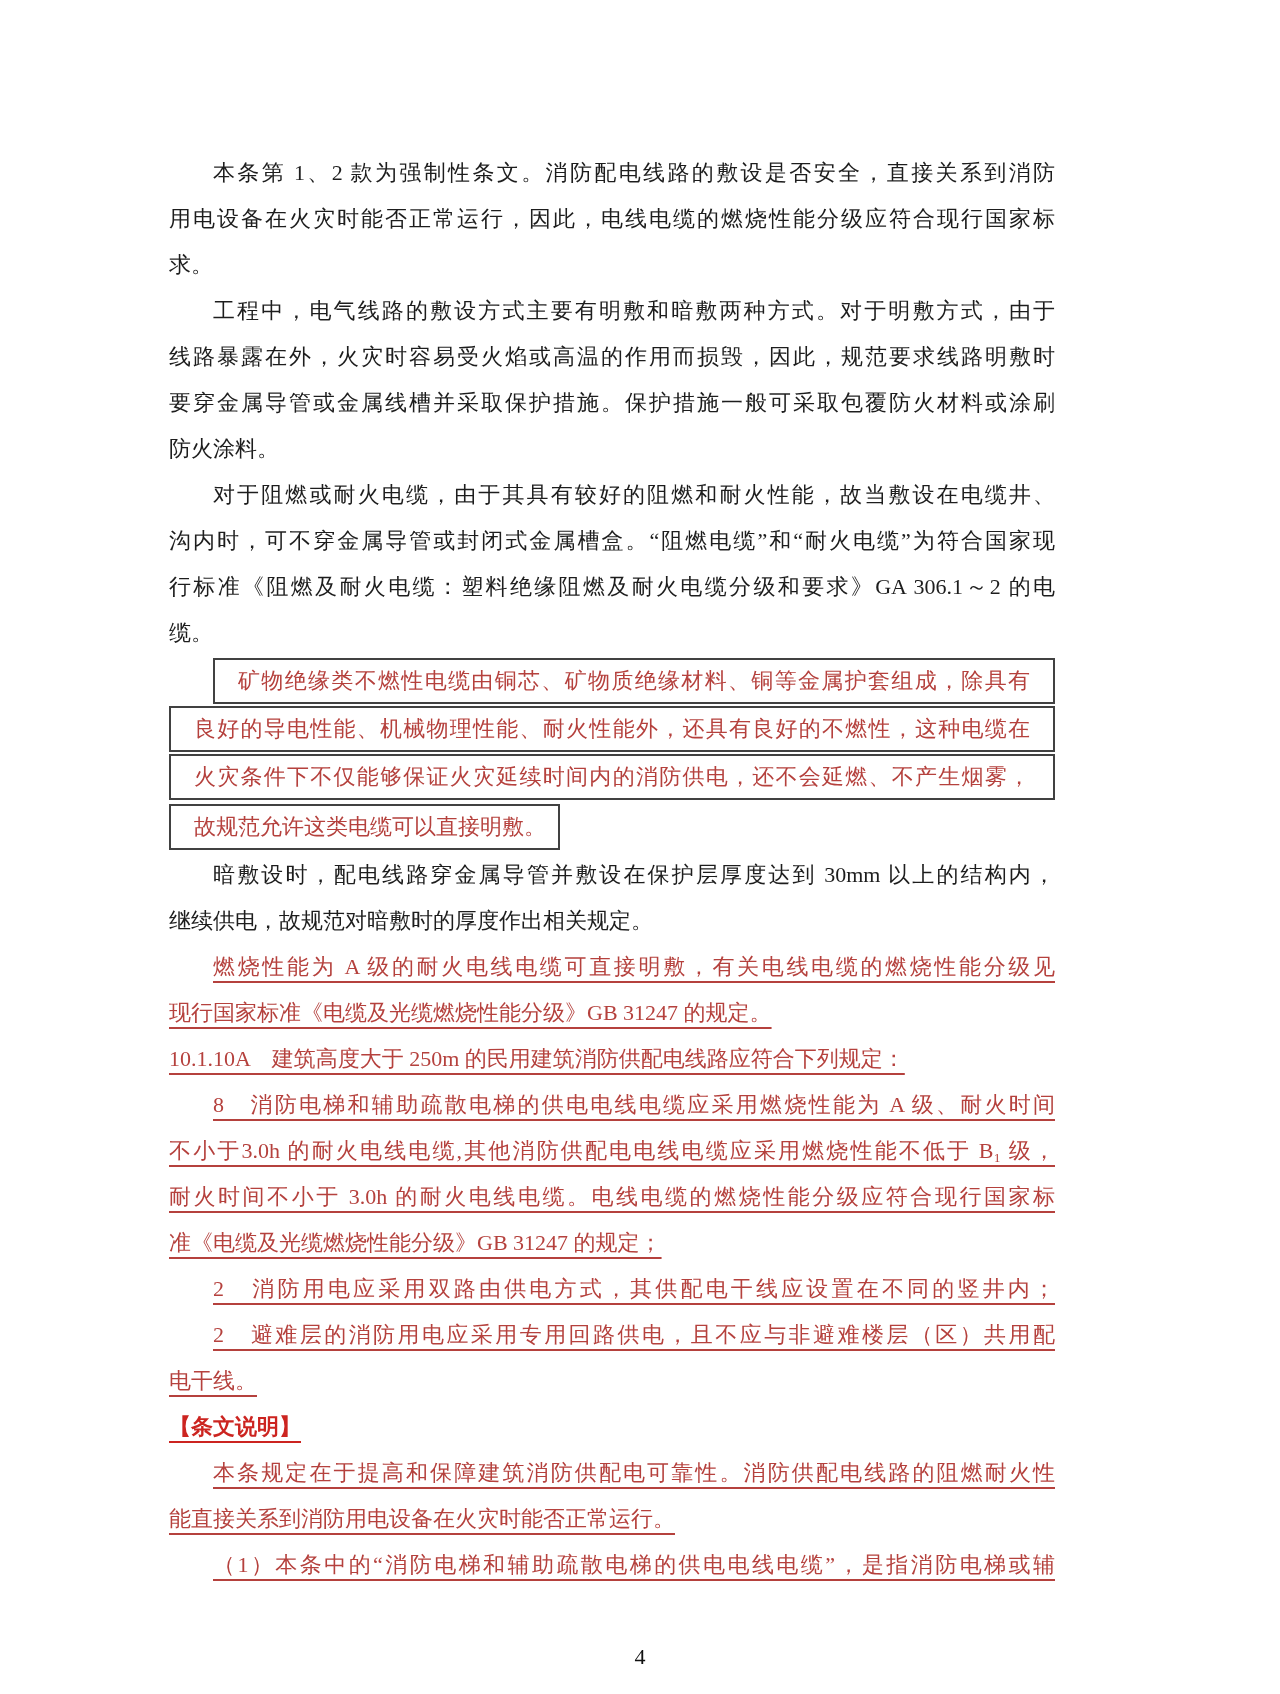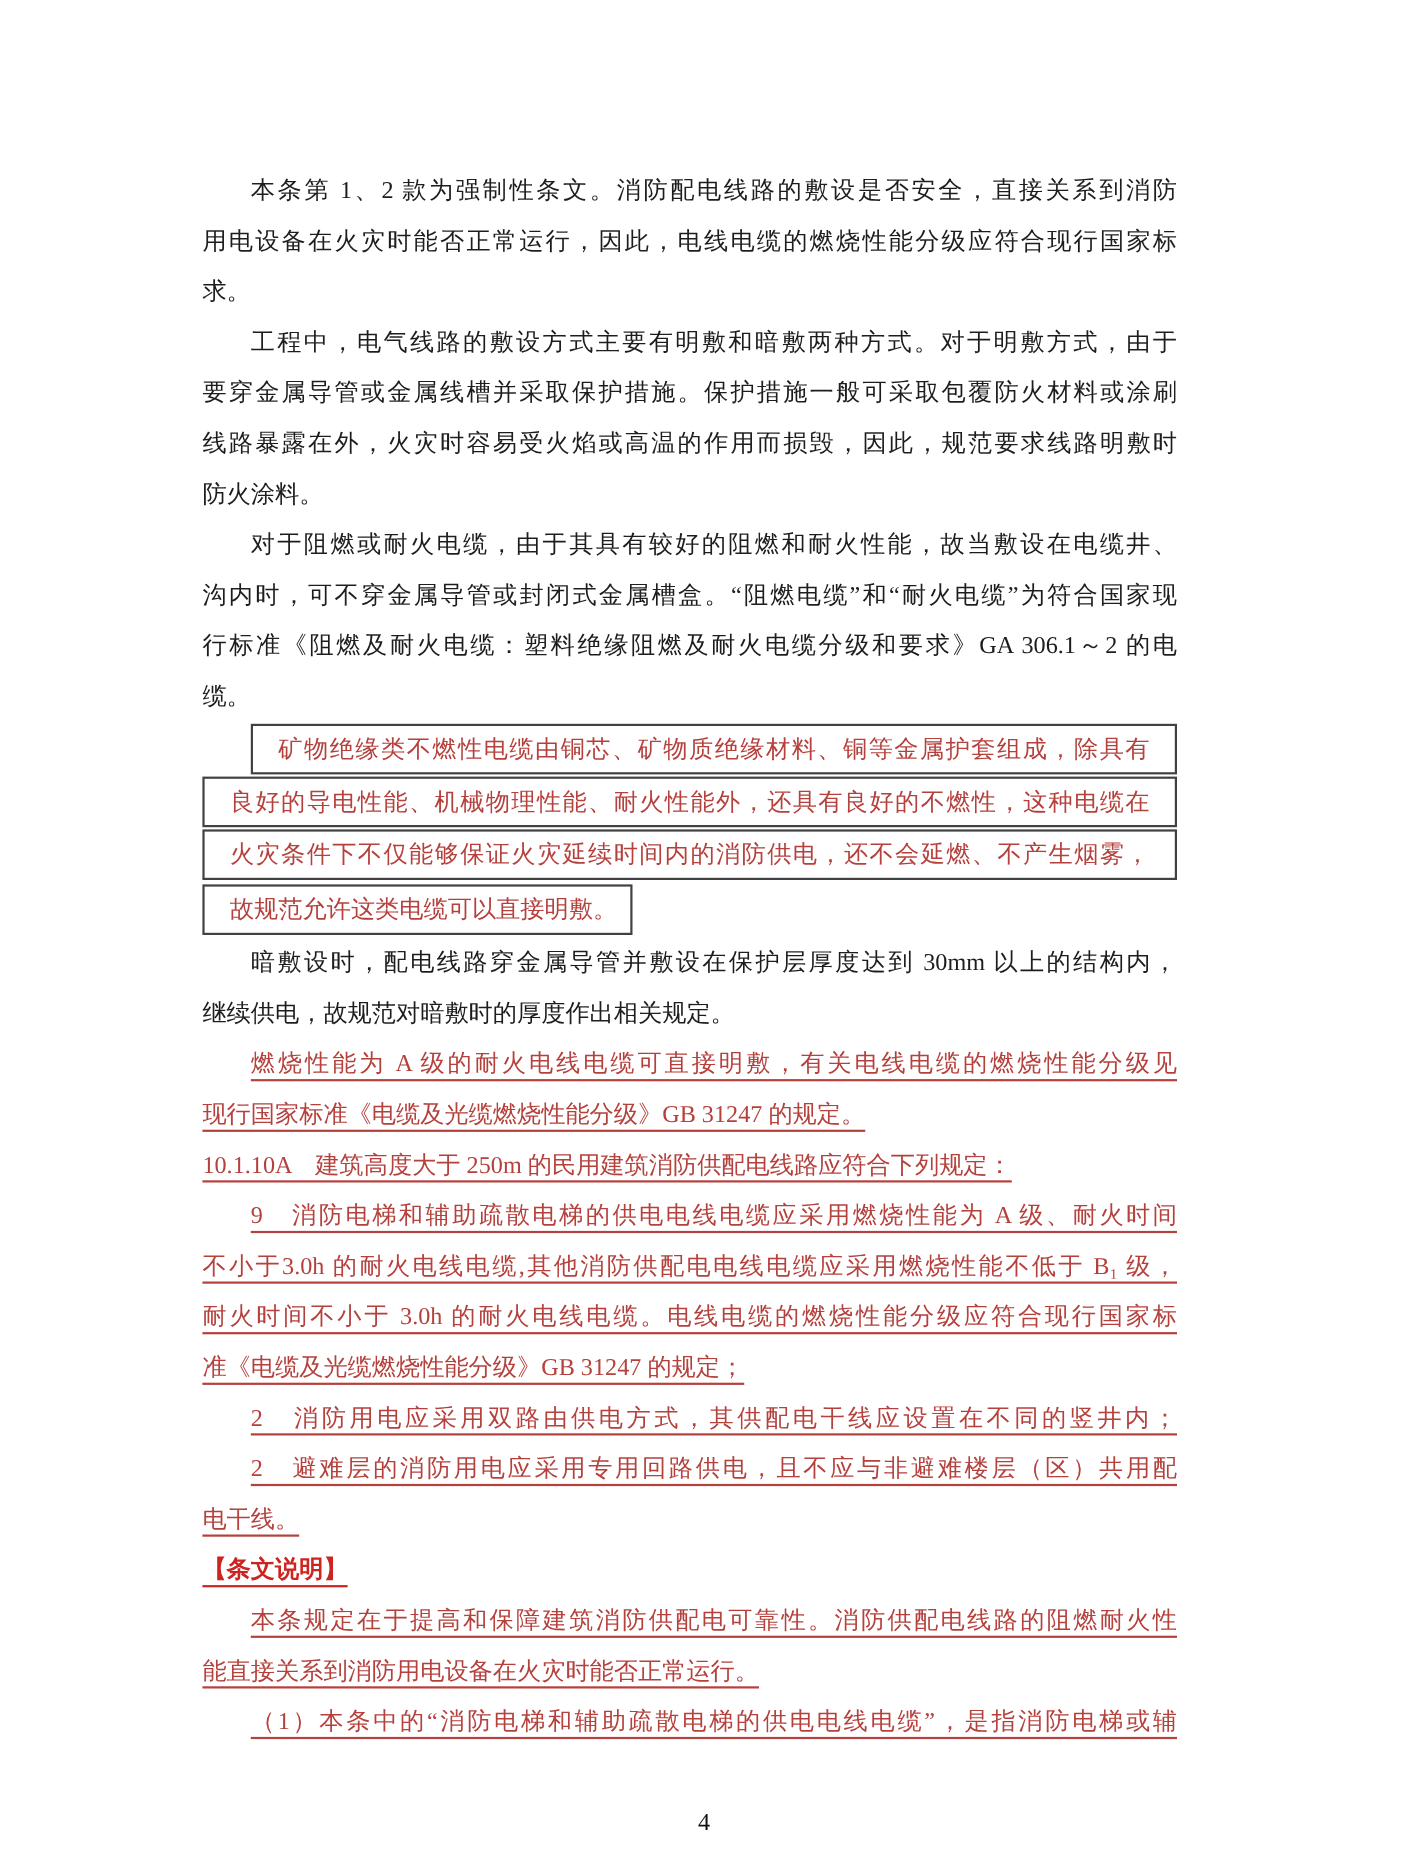--- a/index.html
+++ b/index.html
@@ -2,21 +2,21 @@
 <html><head>
 <meta charset="utf-8">
 <style>
   html,body { margin:0; padding:0; }
   body {
     width:1280px; height:1694px; background:#ffffff; position:relative;
     font-family:"Liberation Serif","DejaVu Serif",serif;
     overflow:hidden;
   }
   .content {
-    position:absolute; left:184px; top:150px; width:886px;
+    position:absolute; left:169px; top:150px; width:886px;
     color:#1d1d1d;
   }
   section { margin:0; padding:0; }
   .line {
     font-size:22px; line-height:46px; min-height:46px;
   }
   .fill { text-align:justify; text-align-last:justify; }
   .indent { text-indent:2em; }
 
   
@@ -49,22 +49,22 @@
 
 <main>
   <div class="content">
       <section>
         <div class="line black indent fill"><span class="t">本条第 1、2 款为强制性条文。消防配电线路的敷设是否安全，直接关系到消防</span></div>
         <div class="line black fill"><span class="t">用电设备在火灾时能否正常运行，因此，电线电缆的燃烧性能分级应符合现行国家标</span></div>
         <div class="line black"><span class="t">求。</span></div>
       </section>
       <section>
         <div class="line black indent fill"><span class="t">工程中，电气线路的敷设方式主要有明敷和暗敷两种方式。对于明敷方式，由于</span></div>
+        <div class="line black fill"><span class="t">线路暴露在外，火灾时容易受火焰或高温的作用而损毁，因此，规范要求线路明敷时</span></div>
         <div class="line black fill"><span class="t">要穿金属导管或金属线槽并采取保护措施。保护措施一般可采取包覆防火材料或涂刷</span></div>
-        <div class="line black fill"><span class="t">线路暴露在外，火灾时容易受火焰或高温的作用而损毁，因此，规范要求线路明敷时</span></div>
         <div class="line black"><span class="t">防火涂料。</span></div>
       </section>
       <section>
         <div class="line black indent fill"><span class="t">对于阻燃或耐火电缆，由于其具有较好的阻燃和耐火性能，故当敷设在电缆井、</span></div>
         <div class="line black fill"><span class="t">沟内时，可不穿金属导管或封闭式金属槽盒。“阻燃电缆”和“耐火电缆”为符合国家现</span></div>
         <div class="line black fill"><span class="t">行标准《阻燃及耐火电缆：塑料绝缘阻燃及耐火电缆分级和要求》GA 306.1～2 的电</span></div>
         <div class="line black"><span class="t">缆。</span></div>
       </section>
       <section><div class="line box fill ml"><span class="t">矿物绝缘类不燃性电缆由铜芯、矿物质绝缘材料、铜等金属护套组成，除具有</span></div><div class="line box fill"><span class="t">良好的导电性能、机械物理性能、耐火性能外，还具有良好的不燃性，这种电缆在</span></div><div class="line box fill"><span class="t">火灾条件下不仅能够保证火灾延续时间内的消防供电，还不会延燃、不产生烟雾，</span></div><div class="line box fit"><span class="t">故规范允许这类电缆可以直接明敷。</span></div></section>
       <section>
@@ -72,21 +72,21 @@
         <div class="line black"><span class="t">继续供电，故规范对暗敷时的厚度作出相关规定。</span></div>
       </section>
       <section>
         <div class="line red indent fill"><span class="t">燃烧性能为 A 级的耐火电线电缆可直接明敷，有关电线电缆的燃烧性能分级见</span></div>
         <div class="line red"><span class="t">现行国家标准《电缆及光缆燃烧性能分级》GB 31247 的规定。</span></div>
       </section>
       <section>
         <div class="line red"><span class="t">10.1.10A　建筑高度大于 250m 的民用建筑消防供配电线路应符合下列规定：</span></div>
       </section>
       <section>
-        <div class="line red indent fill"><span class="t">9　消防电梯和辅助疏散电梯的供电电线电缆应采用燃烧性能为 A 级、耐火时间</span></div>
+        <div class="line red indent fill"><span class="t">8　消防电梯和辅助疏散电梯的供电电线电缆应采用燃烧性能为 A 级、耐火时间</span></div>
         <div class="line red fill"><span class="t">不小于3.0h 的耐火电线电缆,其他消防供配电电线电缆应采用燃烧性能不低于 B₁ 级，</span></div>
         <div class="line red fill"><span class="t">耐火时间不小于 3.0h 的耐火电线电缆。电线电缆的燃烧性能分级应符合现行国家标</span></div>
         <div class="line red"><span class="t">准《电缆及光缆燃烧性能分级》GB 31247 的规定；</span></div>
       </section>
       <section>
         <div class="line red indent fill"><span class="t">2　消防用电应采用双路由供电方式，其供配电干线应设置在不同的竖井内；</span></div>
       </section>
       <section>
         <div class="line red indent fill"><span class="t">2　避难层的消防用电应采用专用回路供电，且不应与非避难楼层（区）共用配</span></div>
         <div class="line red"><span class="t">电干线。</span></div>

